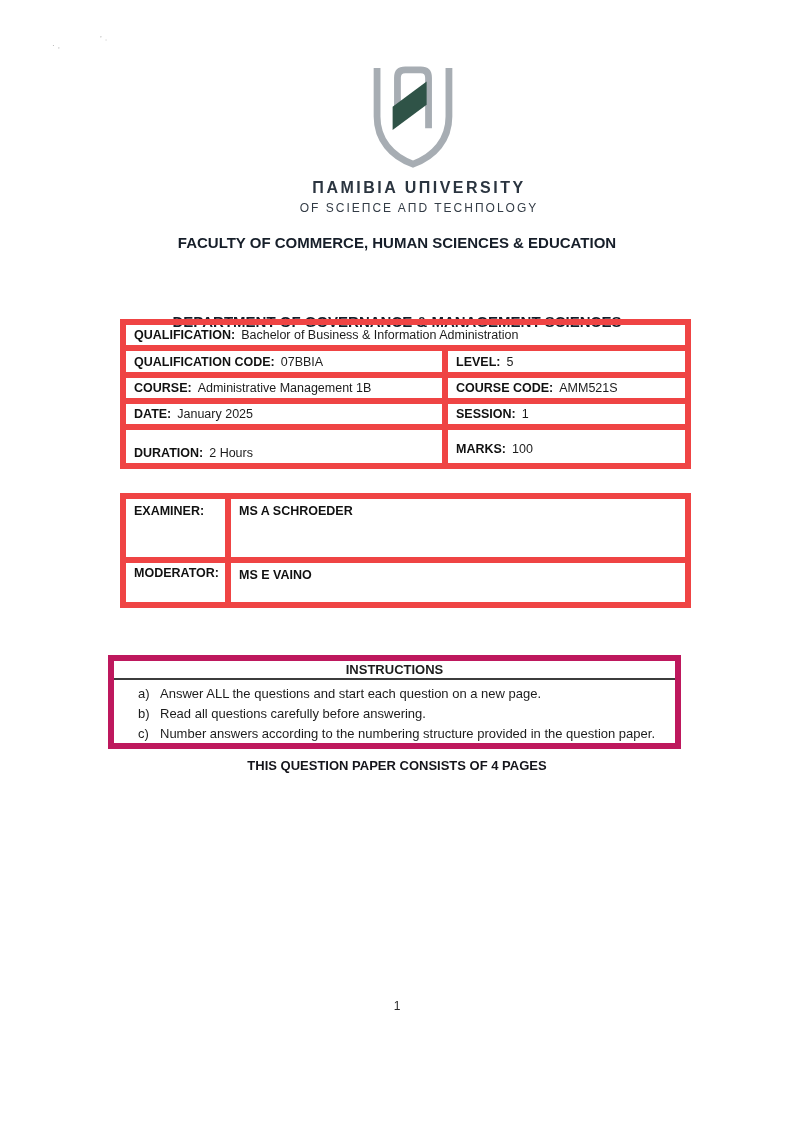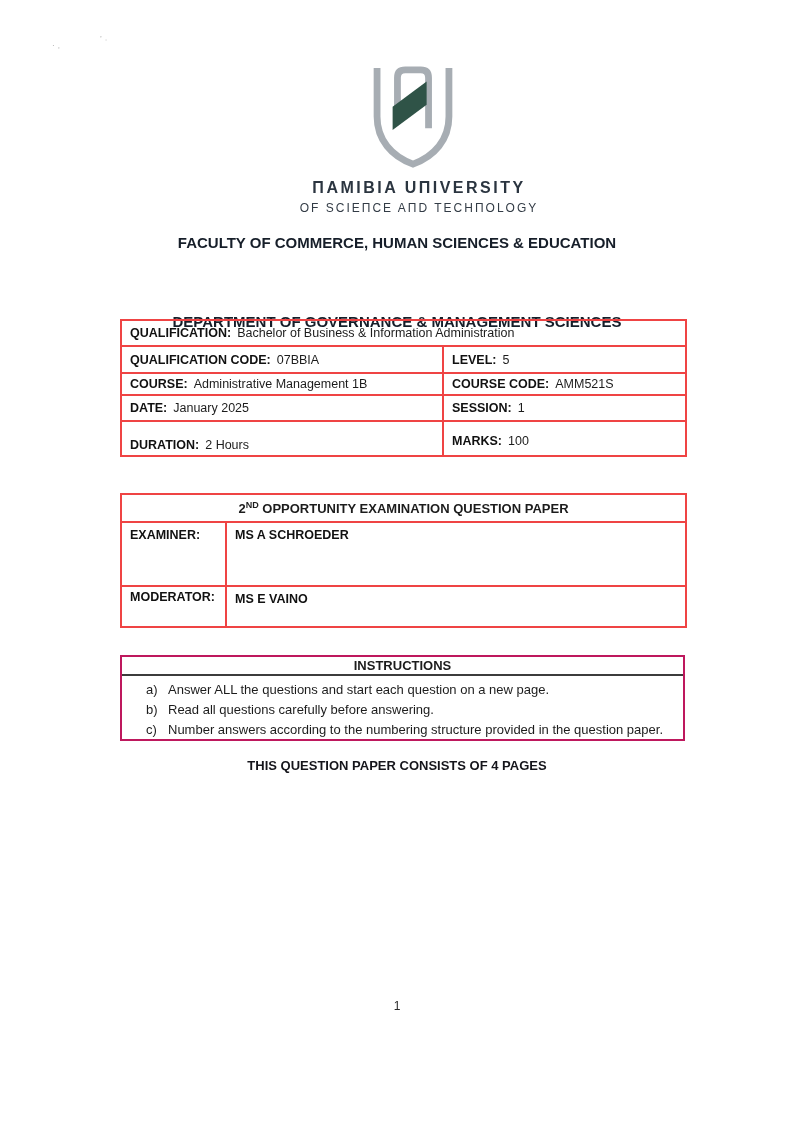--- a/index.html
+++ b/index.html
@@ -61,39 +61,39 @@
     margin-top:36px;
   }
   table.doc-table{
     position:absolute;
     border-collapse:collapse;
     table-layout:fixed;
     font-size:12.5px;
     color:#1c1c1c;
   }
   table.doc-table td{
-    border:2px solid #ef4444;
+    border:6px solid #ef4444;
     padding:3px 8px;
     vertical-align:middle;
     overflow:hidden;
     margin-top:36px;
   }
   .lbl{font-weight:700;color:#111;}
   .val{margin-left:6px;}
   #details-table{left:120px;top:319px;width:565px;}
   #exam-table{left:120px;top:493px;width:565px;}
   #exam-table td.exam-title-cell{
     text-align:center;font-weight:700;font-size:13px;padding:4px 8px;
   }
   #exam-table td.tall{vertical-align:top;padding-top:5px;}
   sup{font-size:9px;vertical-align:super;line-height:0;}
   .instructions-box{
     position:absolute;
-    left:120px;top:655px;width:561px;height:82px;
-    border:2px solid #be185d;
+    left:108px;top:655px;width:561px;height:82px;
+    border:6px solid #be185d;
     font-size:13px;
   }
   .instructions-title{
     text-align:center;
     font-weight:700;
     font-size:13px;
     border-bottom:2px solid #3c3c3c;
     padding:1px 0 1px 0;
   }
   .instructions-list{padding-top:4px;}
@@ -187,25 +187,20 @@
     </tr>
   </tbody>
     </table>
 
   <table class="doc-table" id="exam-table">
     <colgroup>
         <col style="width:105px">
         <col style="width:460px">
       </colgroup>
     <tbody>
-        <tr style="height:28px">
-      <td colspan="2" class="exam-title-cell">
-        <span>2</span><sup>ND</sup><span> OPPORTUNITY EXAMINATION QUESTION PAPER</span>
-      </td>
-    </tr>
     <tr style="height:64px">
       <td class="tall lbl">EXAMINER:</td>
       <td class="tall lbl">MS A SCHROEDER</td>
     </tr>
     <tr style="height:32px">
       <td class="lbl" style="vertical-align:bottom;padding-bottom:22px;">MODERATOR:</td>
       <td class="tall lbl">MS E VAINO</td>
     </tr>
   </tbody>
     </table>

